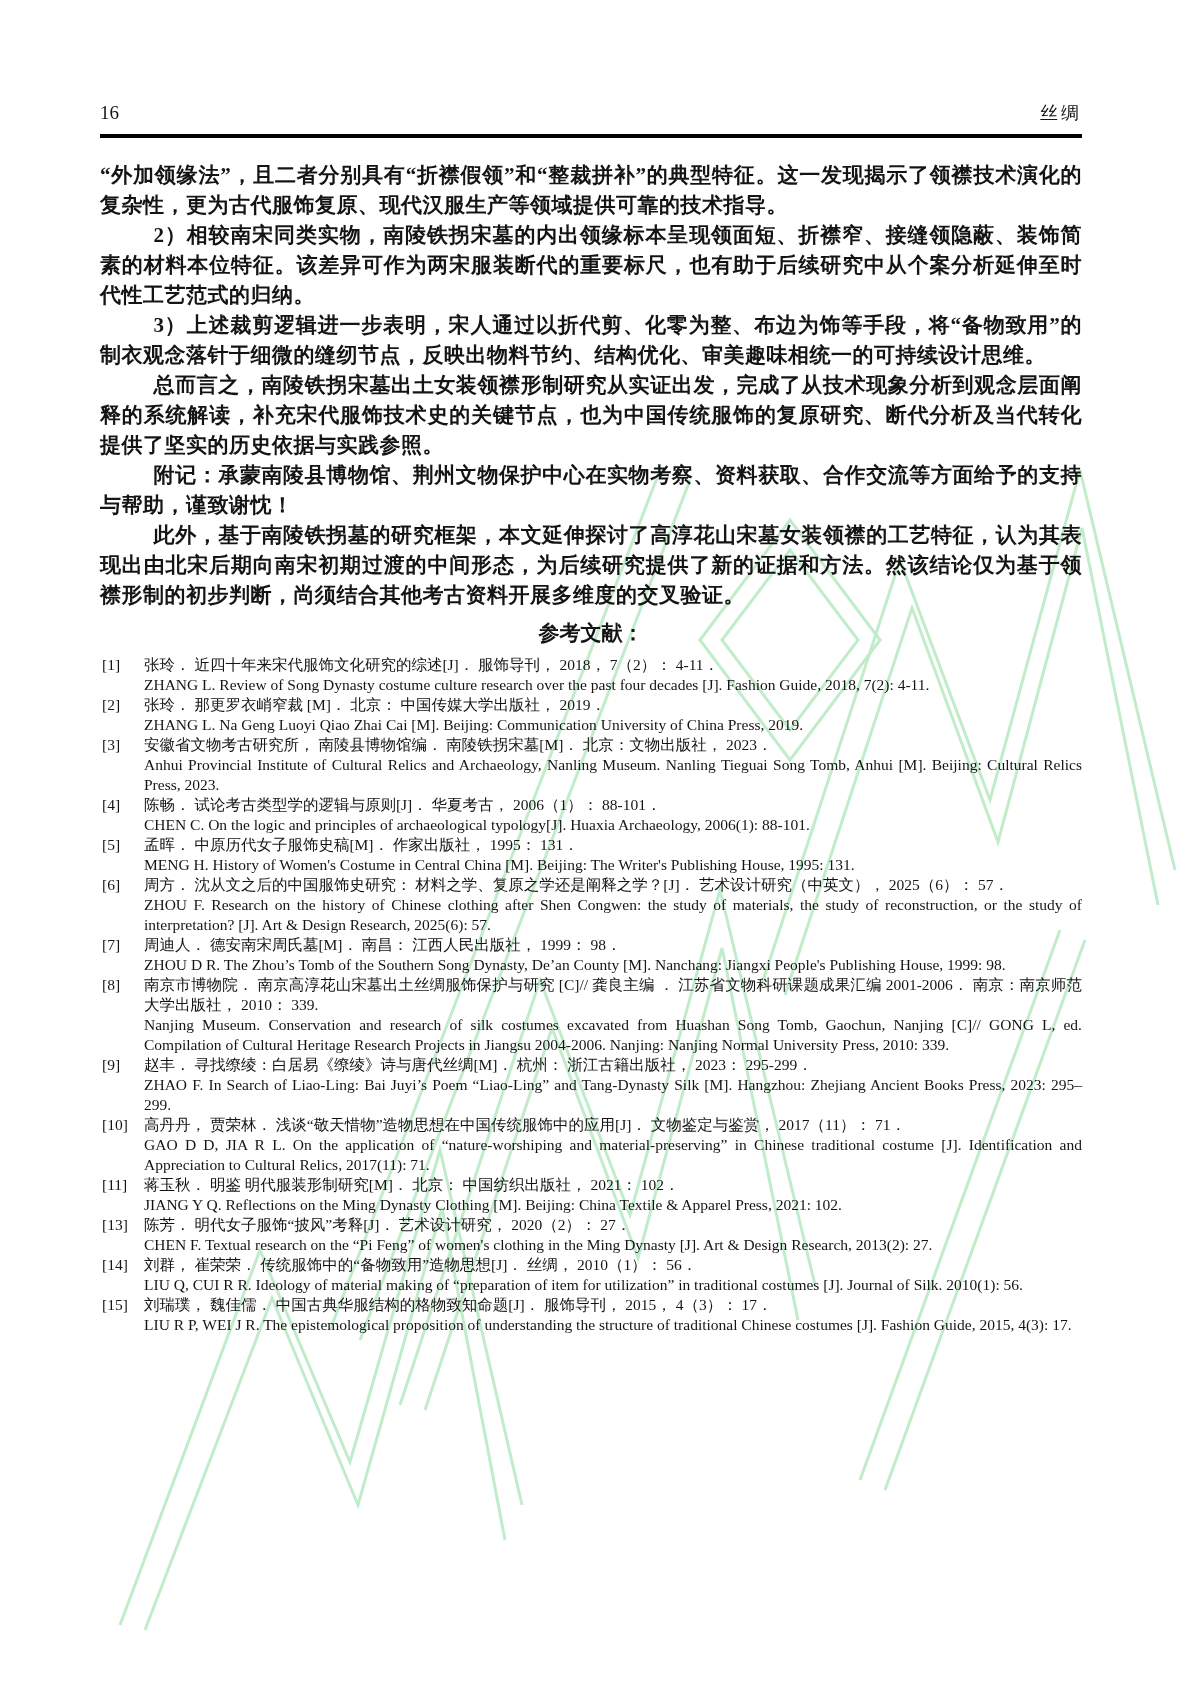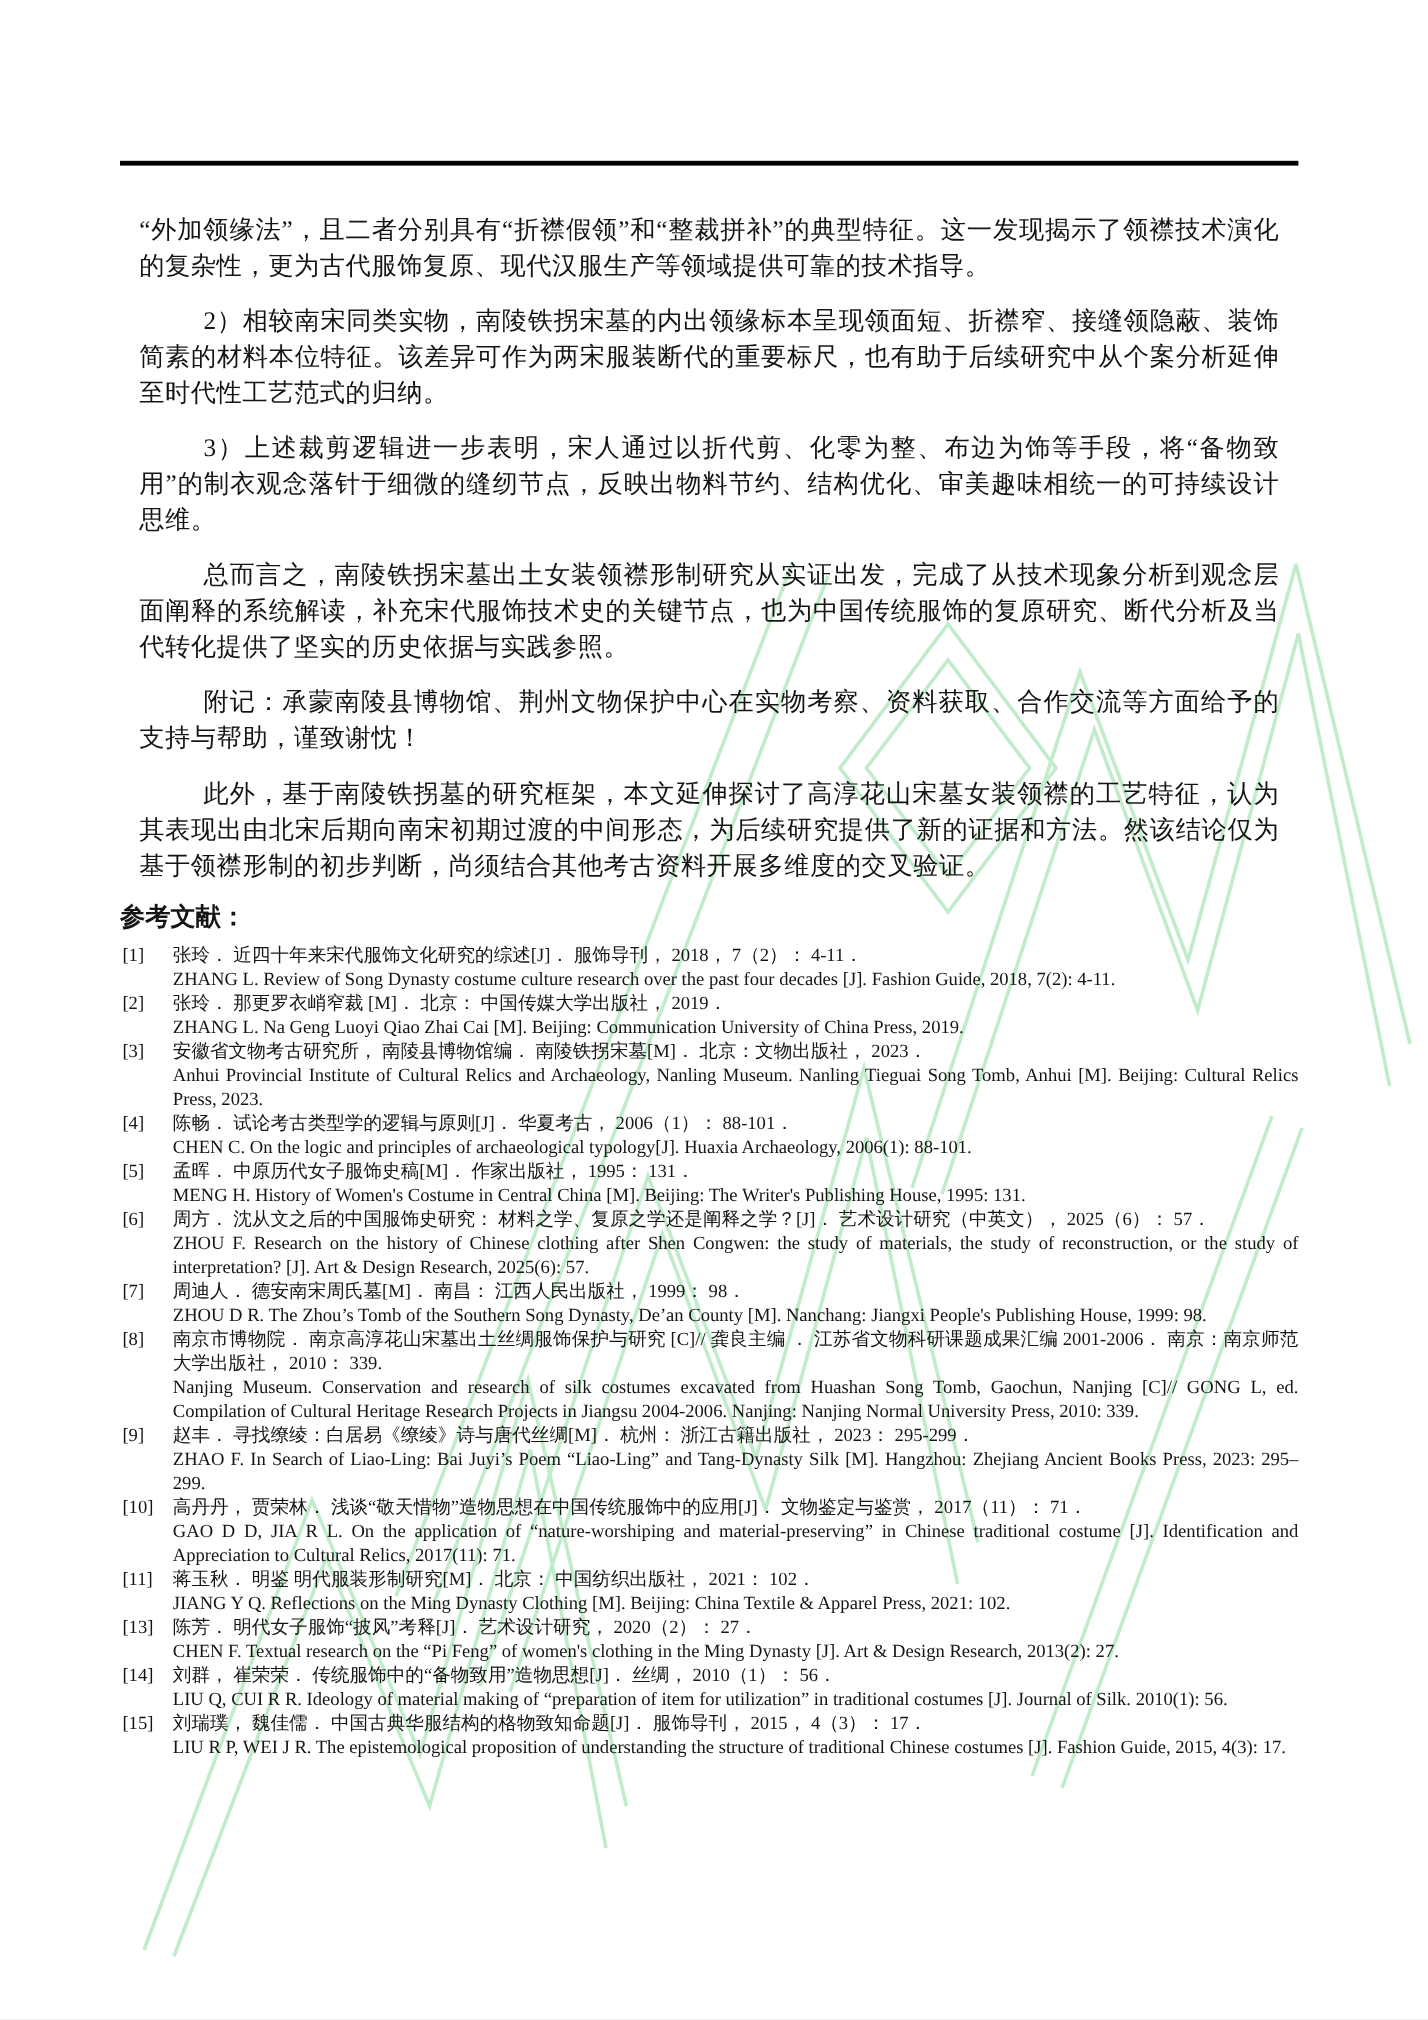--- a/index.html
+++ b/index.html
@@ -24,35 +24,36 @@
     font-size:19px;line-height:24px;
   }
   .journal-title{font-size:18px;letter-spacing:3px;}
   .rule{
     position:absolute;left:100px;top:134px;width:982px;height:4px;
     background:#000;z-index:1;
   }
   
   .body-block{top:160px;}
   .body-block p{
-    margin:16px;
+    margin:0;
     font-size:21px;line-height:30px;
     text-align:justify;
     text-indent:2.55em;
     letter-spacing:0.5px;
+    font-weight:bold;
   }
   .body-block p.no-indent{text-indent:0;}
   
   .ref-heading{
     margin:10px 0 9px 0;
     font-family:"Liberation Sans","DejaVu Sans",sans-serif;
     font-weight:bold;
     font-size:21px;line-height:26px;
     text-indent:0 !important;
-    text-align:left;
+    text-align:center;
   }
   .refs{font-size:15.5px;line-height:20px;}
   .ref{position:relative;padding-left:44px;}
   .ref .num{position:absolute;left:2px;top:0;}
   .ref .zh,.ref .en{text-align:justify;}
 </style>
 </head>
 <body>
 
 <div class="page">
@@ -67,20 +68,24 @@
       <path d="M 425 1410 L 552 1028 L 638 1258 L 722 948 L 798 1320"></path>
       <path d="M 120 1625 L 260 1250 L 350 1462 L 440 1150 L 522 1505"></path>
       <path d="M 145 1630 L 272 1298 L 358 1505 L 442 1208 L 505 1540"></path>
       <path d="M 660 470 L 330 1330"></path>
       <path d="M 690 480 L 360 1340"></path>
       <path d="M 1060 930 L 860 1480"></path>
       <path d="M 1085 940 L 885 1490"></path>
     </g>
   </svg>
 
+  <div class="layer header">
+    <span class="page-number">16</span>
+    <span class="journal-title">丝绸</span>
+  </div>
   <div class="rule"></div>
 
   <div class="layer body-block">
     <div>
   <p class="no-indent">“外加领缘法”，且二者分别具有“折襟假领”和“整裁拼补”的典型特征。这一发现揭示了领襟技术演化的复杂性，更为古代服饰复原、现代汉服生产等领域提供可靠的技术指导。</p>
 
   <p>2）相较南宋同类实物，南陵铁拐宋墓的内出领缘标本呈现领面短、折襟窄、接缝领隐蔽、装饰简素的材料本位特征。该差异可作为两宋服装断代的重要标尺，也有助于后续研究中从个案分析延伸至时代性工艺范式的归纳。</p>
 
   <p>3）上述裁剪逻辑进一步表明，宋人通过以折代剪、化零为整、布边为饰等手段，将“备物致用”的制衣观念落针于细微的缝纫节点，反映出物料节约、结构优化、审美趣味相统一的可持续设计思维。</p>
 

